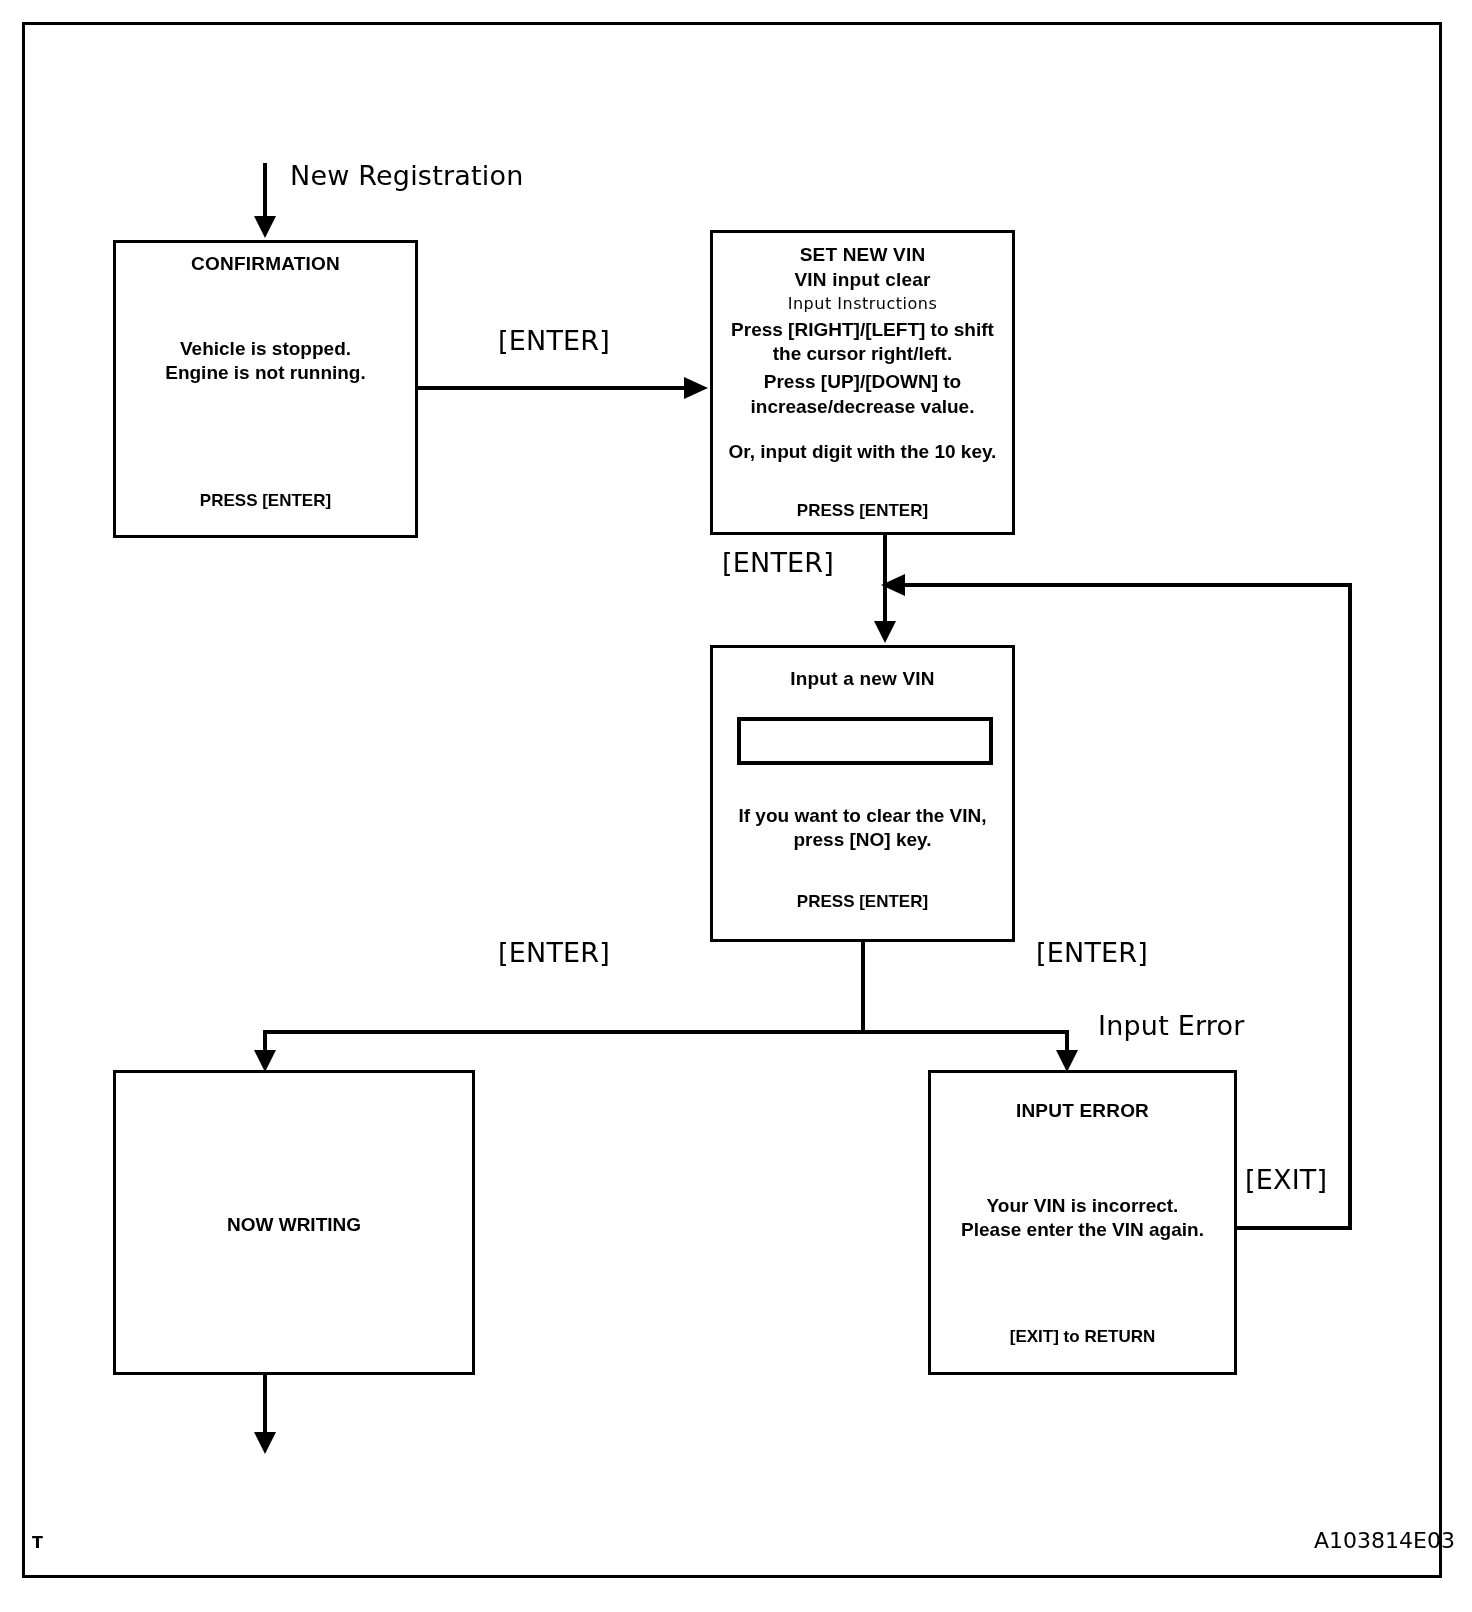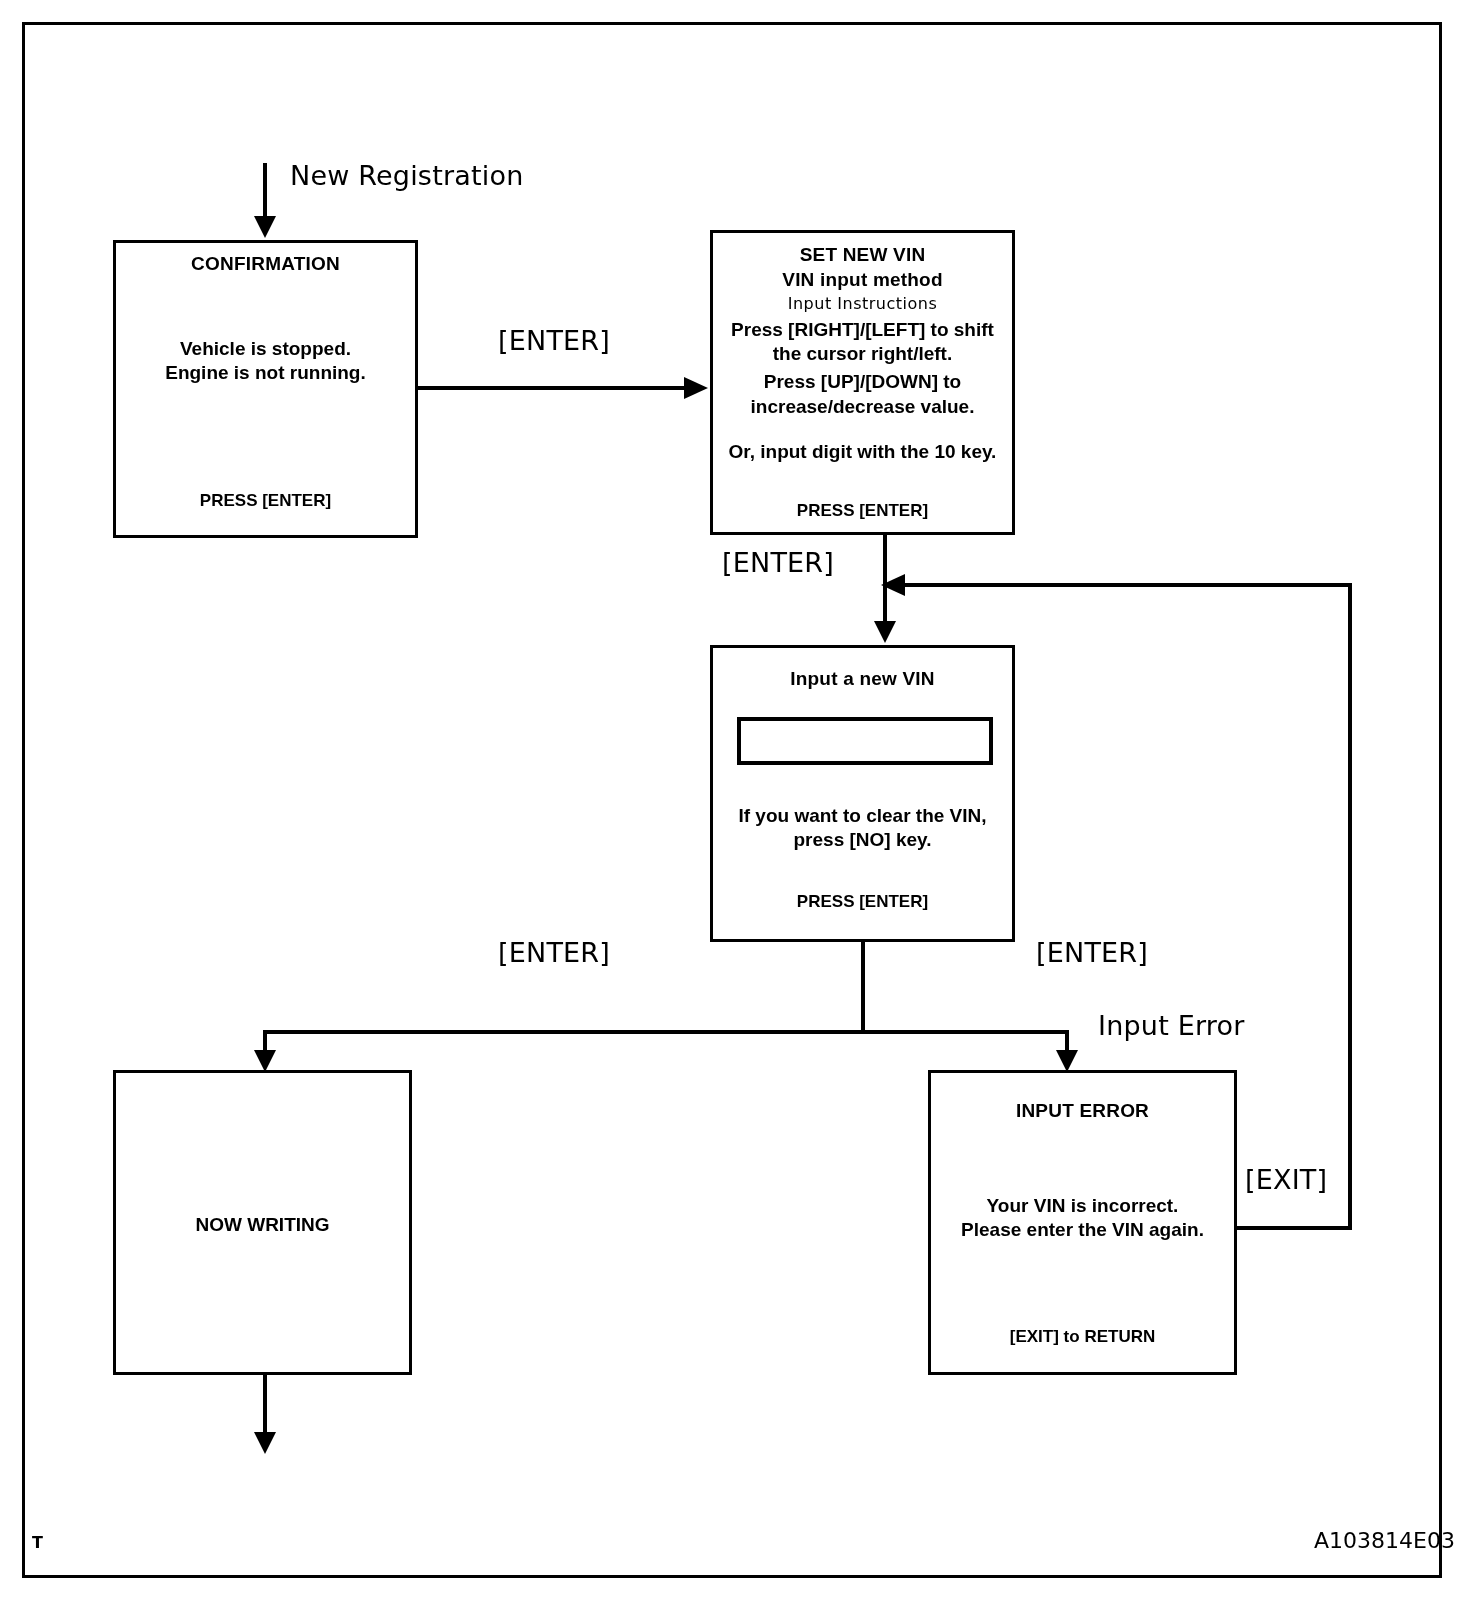--- a/index.html
+++ b/index.html
@@ -62,21 +62,21 @@
     <div class="line">Engine is not running.</div>
     <div class="footer" style="bottom:24px;">PRESS [ENTER]</div>
   </div>
 
   <div class="hline" style="left:418px;top:386px;width:268px;"></div>
   <div class="arrow-right" style="left:684px;top:377px;"></div>
   <div class="label" style="left:498px;top:325px;">[ENTER]</div>
 
   <div class="box" style="left:710px;top:230px;width:305px;height:305px;">
     <div class="title" style="margin-top:11px;">SET NEW VIN</div>
-    <div class="title" style="margin-top:3px;">VIN input method</div>
+    <div class="title" style="margin-top:3px;">VIN input clear</div>
     <div class="light" style="margin-top:4px;">Input Instructions</div>
     <div class="line" style="margin-top:5px;">Press [RIGHT]/[LEFT] to shift</div>
     <div class="line">the cursor right/left.</div>
     <div class="line" style="margin-top:4px;">Press [UP]/[DOWN]  to</div>
     <div class="line">increase/decrease value.</div>
     <div class="line" style="margin-top:21px;">Or, input digit with the 10 key.</div>
     <div class="footer" style="bottom:11px;">PRESS [ENTER]</div>
   </div>
 
   <div class="vline" style="left:883px;top:535px;height:91px;"></div>
@@ -96,21 +96,21 @@
 
   <div class="vline" style="left:263px;top:1030px;height:32px;"></div>
   <div class="arrow-down" style="left:254px;top:1050px;"></div>
   <div class="label" style="left:498px;top:937px;">[ENTER]</div>
 
   <div class="vline" style="left:1065px;top:1030px;height:32px;"></div>
   <div class="arrow-down" style="left:1056px;top:1050px;"></div>
   <div class="label" style="left:1036px;top:937px;">[ENTER]</div>
   <div class="label" style="left:1098px;top:1010px;">Input Error</div>
 
-  <div class="box" style="left:113px;top:1070px;width:299px;height:305px;">
+  <div class="box" style="left:113px;top:1070px;width:362px;height:305px;">
     <div class="line" style="margin-top:140px;">NOW WRITING</div>
   </div>
 
   <div class="box" style="left:928px;top:1070px;width:309px;height:305px;">
     <div class="title" style="margin-top:27px;">INPUT  ERROR</div>
     <div class="line" style="margin-top:72px;">Your VIN is incorrect.</div>
     <div class="line">Please enter the VIN again.</div>
     <div class="footer" style="bottom:25px;">[EXIT] to RETURN</div>
   </div>
 

